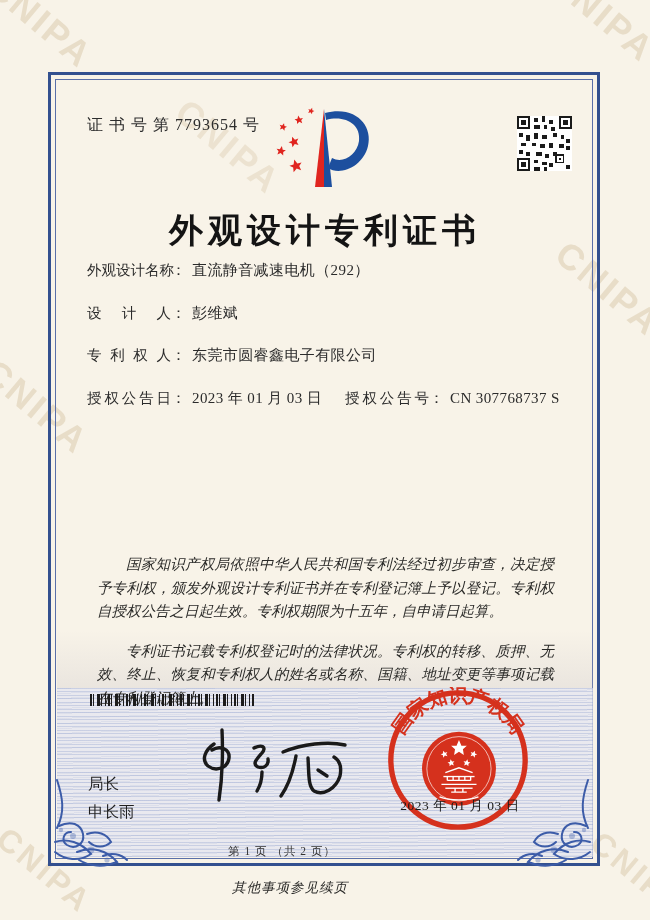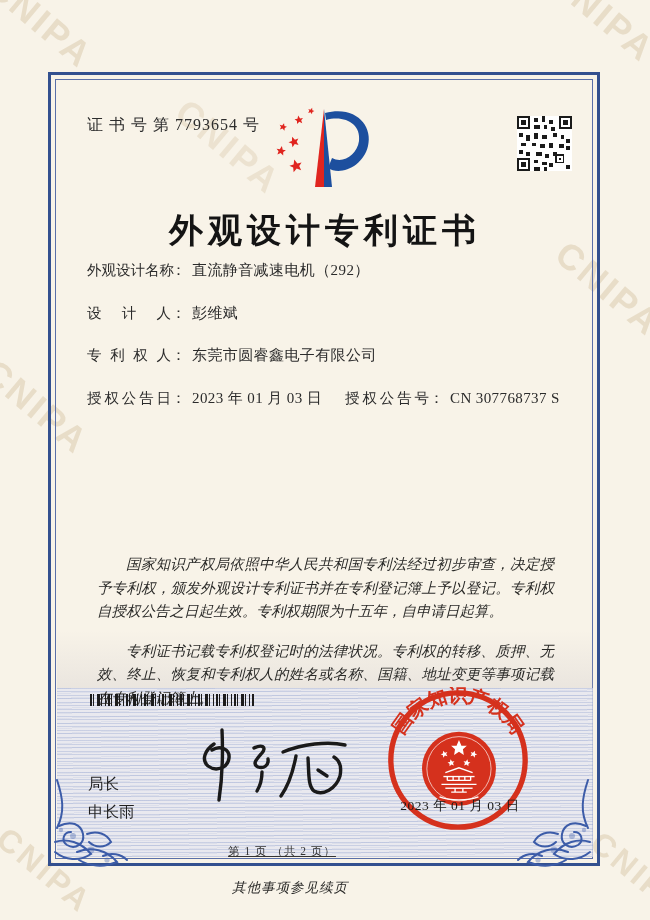--- a/index.html
+++ b/index.html
@@ -87,21 +87,21 @@
   .seal{position:absolute; left:385px; top:687px; width:146px; height:146px;}
   .seal-date{
     position:absolute; left:385px; top:797px; width:150px; text-align:center;
     font-size:13.5px; color:#1b1b1b; letter-spacing:0.5px;
   }
   .flourish{position:absolute; width:96px; height:100px;}
   .flourish.bl{left:47px; top:772px;}
   .flourish.br{left:502px; top:772px; transform:scaleX(-1);}
   .page-no{
     position:absolute; left:0; top:844px; width:564px; text-align:center;
-    font-size:11.5px; color:#333; letter-spacing:1px;text-decoration:underline;
+    font-size:11.5px; color:#333; letter-spacing:1px;
   }
   .cont-note{
     position:absolute; left:0; top:879px; width:580px; text-align:center;
     font-size:13.5px; font-style:italic; color:#2a2a28; letter-spacing:1px;
   }
 </style>
 </head>
 <body>
 
 <div class="page">

